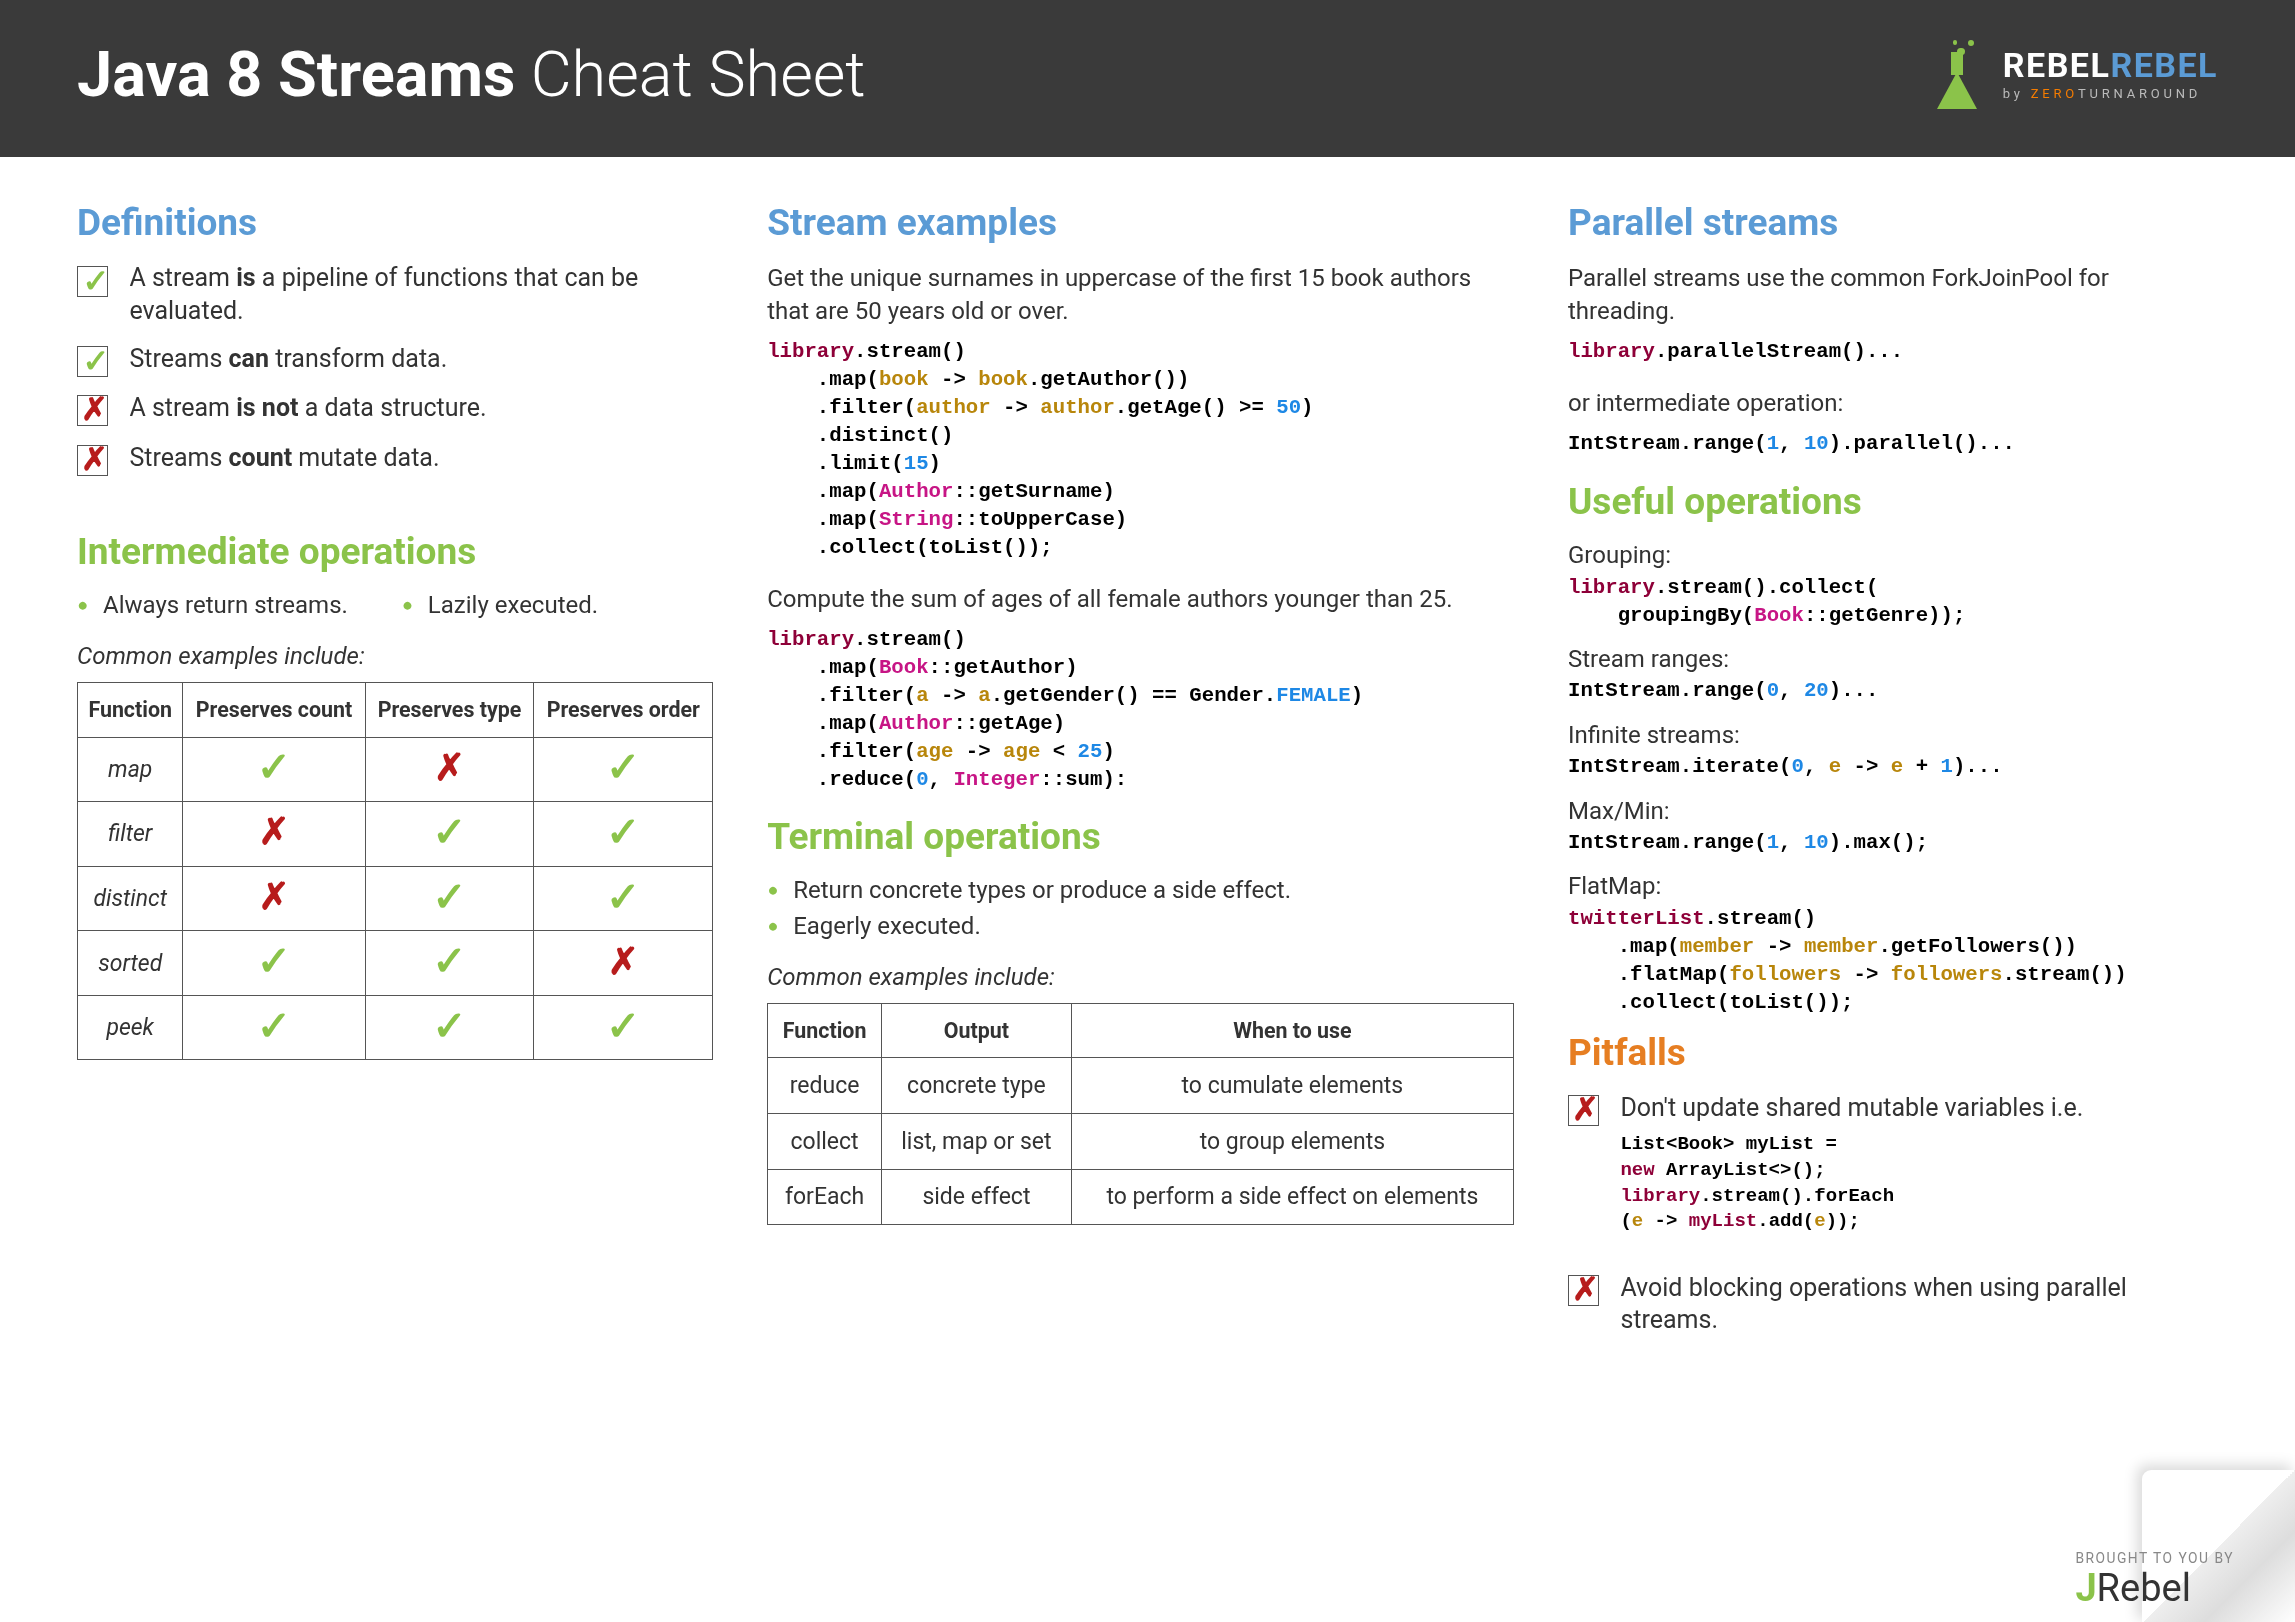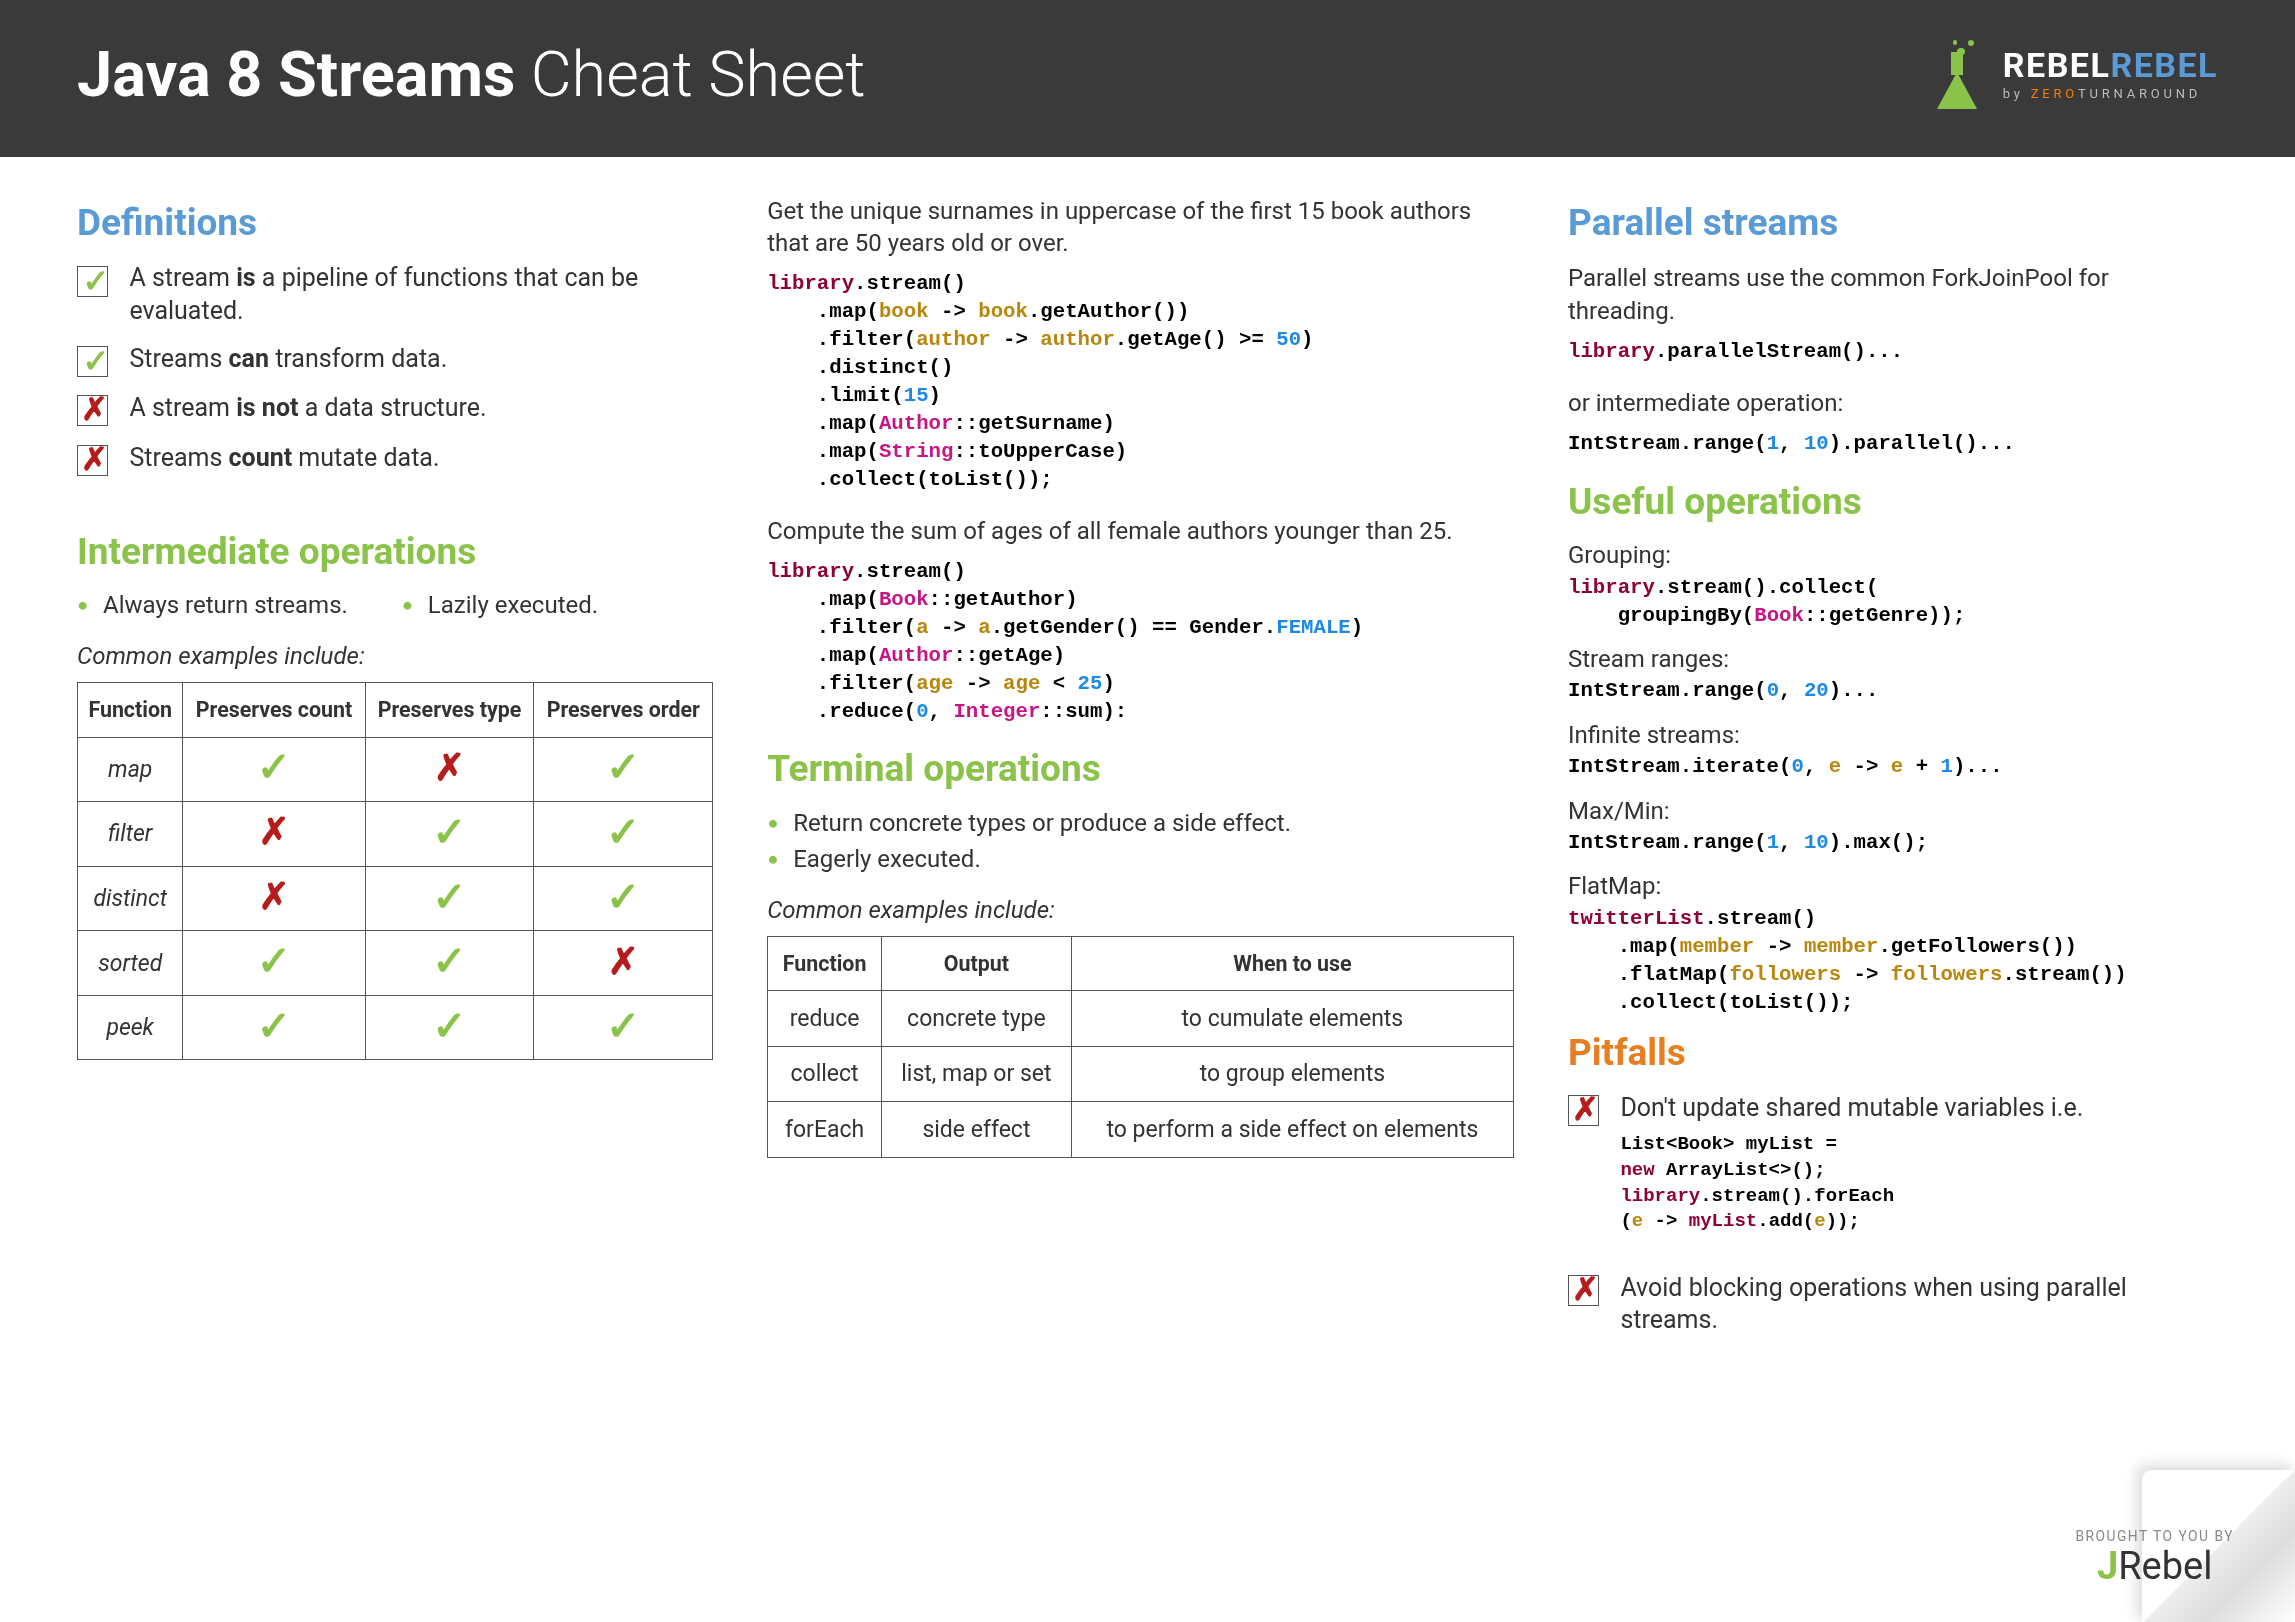--- a/index.html
+++ b/index.html
@@ -71,22 +71,22 @@
   }
   .c-obj { color: #8e0038; }
   .c-var { color: #b8860b; }
   .c-cls { color: #c71585; }
   .c-num { color: #1e88e5; }
   .c-const { color: #1e88e5; }
   .op-label { font-size: 24px; color: #333; margin-bottom: 3.1px; }
   .footer {
     position: absolute;
     right: 61px;
-    bottom: 35px;
-    text-align: center;
+    bottom: 13px;
+    text-align: left;
   }
   .footer .brought { font-size: 13.8px; letter-spacing: 1.5px; color: #888; }
   .footer .jrebel { font-size: 38px; font-weight: 400; color:#333; }
   .footer .jrebel .j { color:#8bc34a; font-weight:700; }
   .page-curl {
     position: absolute;
     right: 0; bottom: 0;
     width: 153px; height: 153px;
     background: linear-gradient(135deg, transparent 50%, #eee 50%, #ddd 70%, #fff 100%);
     border-top-left-radius: 9.2px;
@@ -201,20 +201,21 @@
             <td class="fn">peek</td>
             <td><span class="tick">✓</span></td>
             <td><span class="tick">✓</span></td>
             <td><span class="tick">✓</span></td>
           </tr>
         </tbody>
     </table>
   </div>
 
   <div class="col col2">
+    <h2 class="blue">Stream examples</h2>
     <p class="desc">Get the unique surnames in uppercase of the first 15 book authors that are 50 years old or over.</p>
     <pre class="code" id="ex1code"><span class="c-obj">library</span>.<b>stream()</b>
     .<b>map</b>(<span class="c-var">book</span> -&gt; <span class="c-var">book</span>.getAuthor())
     .<b>filter</b>(<span class="c-var">author</span> -&gt; <span class="c-var">author</span>.getAge() &gt;= <span class="c-num">50</span>)
     .<b>distinct</b>()
     .<b>limit</b>(<span class="c-num">15</span>)
     .<b>map</b>(<span class="c-cls">Author</span>::getSurname)
     .<b>map</b>(<span class="c-cls">String</span>::toUpperCase)
     .<b>collect</b>(toList());</pre>
     <p class="desc">Compute the sum of ages of all female authors younger than 25.</p>

